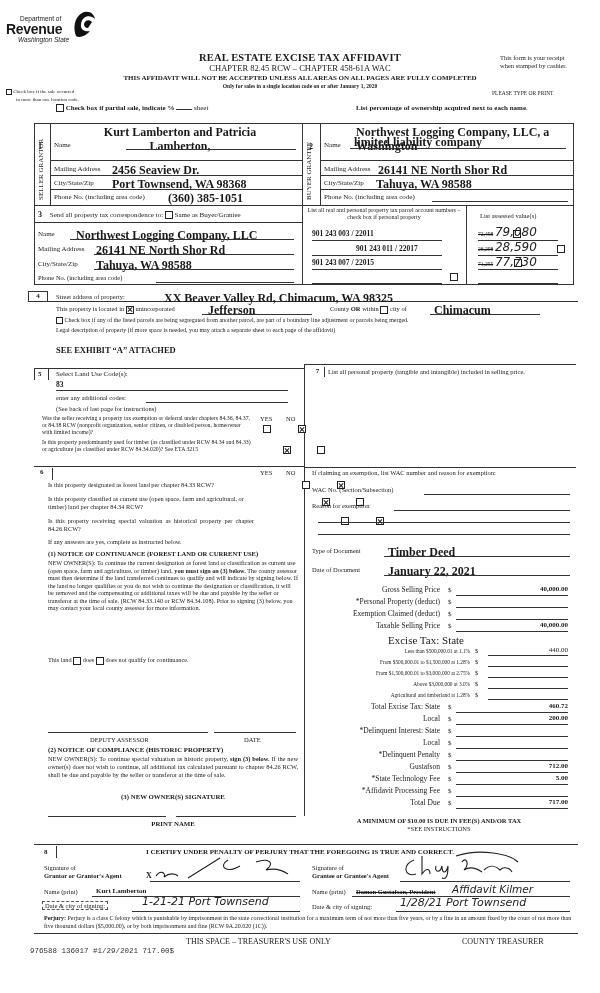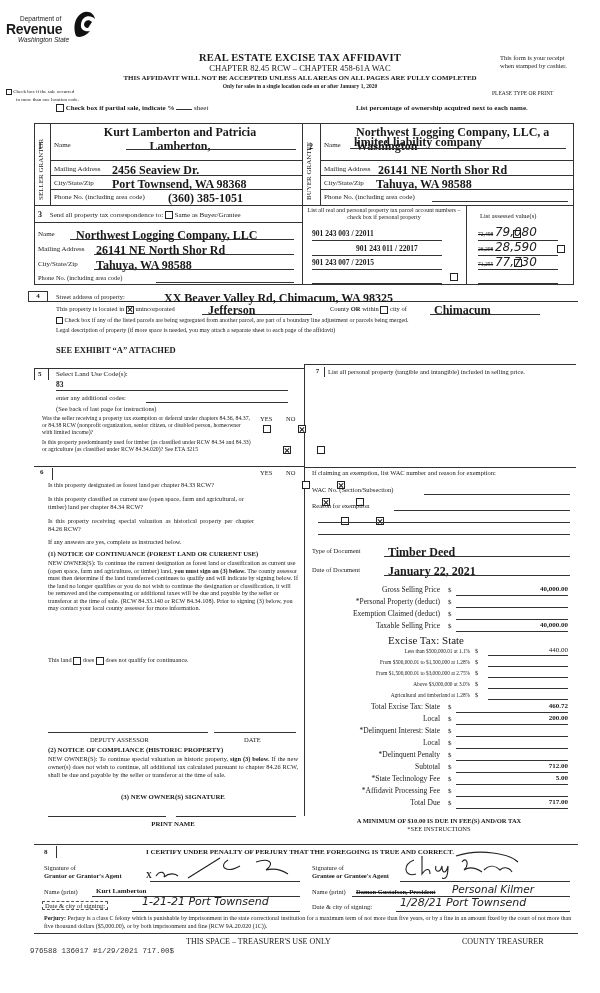--- a/index.html
+++ b/index.html
@@ -332,21 +332,21 @@
 <div class="abs right b" style="left:456px;top:726px;width:112px;font-size:7px;border-bottom:1px solid #333;height:11px;"></div>
 
 <div class="abs right" style="left:300px;top:739px;width:140px;font-size:7.5px;">Local</div>
 <div class="abs" style="left:448px;top:739px;font-size:7px;">$</div>
 <div class="abs right b" style="left:456px;top:738px;width:112px;font-size:7px;border-bottom:1px solid #333;height:11px;"></div>
 
 <div class="abs right" style="left:300px;top:751px;width:140px;font-size:7.5px;">*Delinquent Penalty</div>
 <div class="abs" style="left:448px;top:751px;font-size:7px;">$</div>
 <div class="abs right b" style="left:456px;top:750px;width:112px;font-size:7px;border-bottom:1px solid #333;height:11px;"></div>
 
-<div class="abs right" style="left:300px;top:763px;width:140px;font-size:7.5px;">Subtotal</div>
+<div class="abs right" style="left:300px;top:763px;width:140px;font-size:7.5px;">Gustafson</div>
 <div class="abs" style="left:448px;top:763px;font-size:7px;">$</div>
 <div class="abs right b" style="left:456px;top:762px;width:112px;font-size:7px;border-bottom:1px solid #333;height:11px;">712.00</div>
 
 <div class="abs right" style="left:300px;top:775px;width:140px;font-size:7.5px;">*State Technology Fee</div>
 <div class="abs" style="left:448px;top:775px;font-size:7px;">$</div>
 <div class="abs right b" style="left:456px;top:774px;width:112px;font-size:7px;border-bottom:1px solid #333;height:11px;">5.00</div>
 
 <div class="abs right" style="left:300px;top:787px;width:140px;font-size:7.5px;">*Affidavit Processing Fee</div>
 <div class="abs" style="left:448px;top:787px;font-size:7px;">$</div>
 <div class="abs right b" style="left:456px;top:786px;width:112px;font-size:7px;border-bottom:1px solid #333;height:11px;"></div>
@@ -382,21 +382,21 @@
 
 <div class="abs" style="left:312px;top:864px;font-size:6.5px;">Signature of</div>
 <div class="abs b" style="left:312px;top:872px;font-size:6.5px;">Grantee or Grantee's Agent</div>
 <svg class="abs" style="left:400px;top:850px;" width="150" height="32" viewBox="0 0 150 32">
   <path d="M14 10 C2 14 4 28 16 24 M22 6 L22 24 C26 18 30 18 30 24 M36 16 C34 22 40 24 42 16 C42 24 46 24 48 16 C48 26 46 30 42 28 M62 12 C66 6 70 14 64 20 C70 16 76 18 82 22 M84 20 C90 14 96 16 100 20 C104 16 110 18 112 22 M56 6 C80 -2 110 4 118 12" fill="none" stroke="#222" stroke-width="1.1"></path>
 </svg>
 <div class="hline" style="left:400px;top:881px;width:170px;"></div>
 
 <div class="abs" style="left:312px;top:888px;font-size:6.5px;">Name (print)</div>
 <div class="abs strike b" style="left:356px;top:888px;font-size:6.5px;">Damon Gustafson, President</div>
-<div class="abs hand" style="left:452px;top:883px;font-size:10.5px;">Personal Kilmer</div>
+<div class="abs hand" style="left:452px;top:883px;font-size:10.5px;">Affidavit Kilmer</div>
 <div class="hline" style="left:352px;top:896px;width:218px;"></div>
 
 <div class="abs" style="left:312px;top:903px;font-size:6.5px;">Date &amp; city of signing:</div>
 <div class="abs hand" style="left:400px;top:897px;font-size:11px;">1/28/21  Port Townsend</div>
 <div class="hline" style="left:396px;top:911px;width:174px;"></div>
 
 <div class="abs" style="left:44px;top:915px;width:534px;font-size:6px;line-height:1.25;">
   <span class="b">Perjury:</span>
   <span>Perjury is a class C felony which is punishable by imprisonment in the state correctional institution for a maximum term of not more than five years, or by a fine in an amount fixed by the court of not more than five thousand dollars ($5,000.00), or by both imprisonment and fine (RCW 9A.20.020 (1C)).</span>
 </div>

